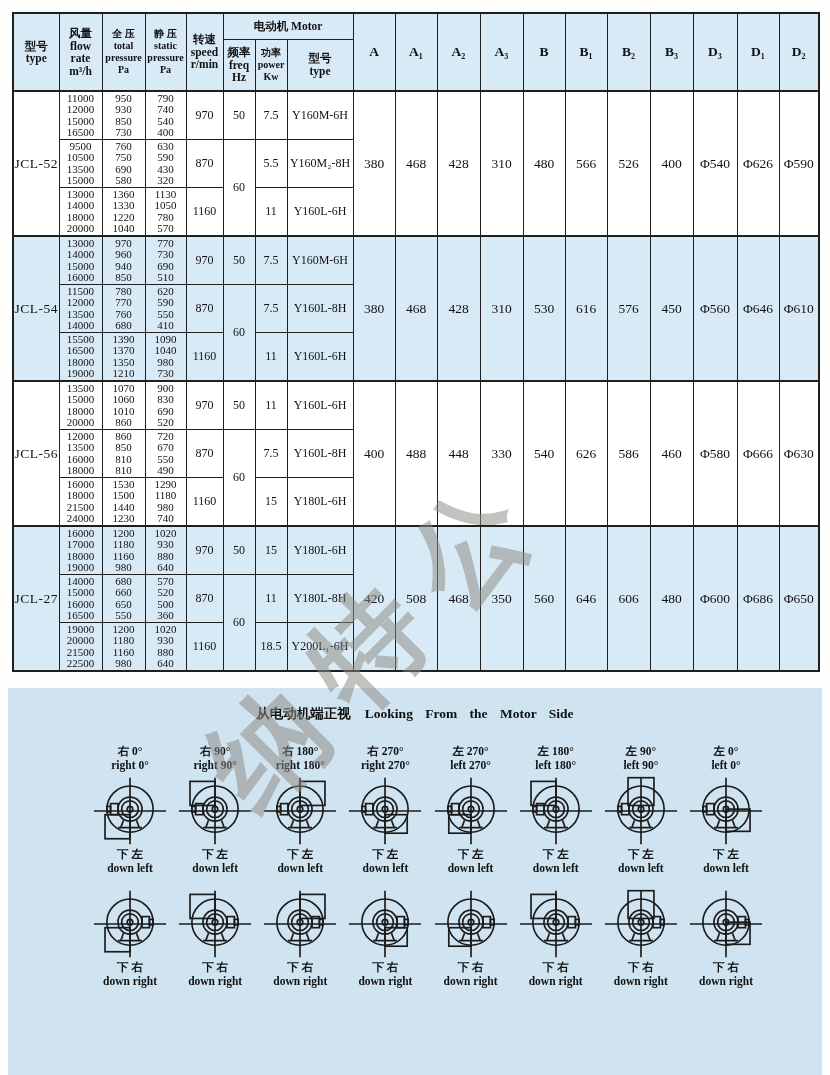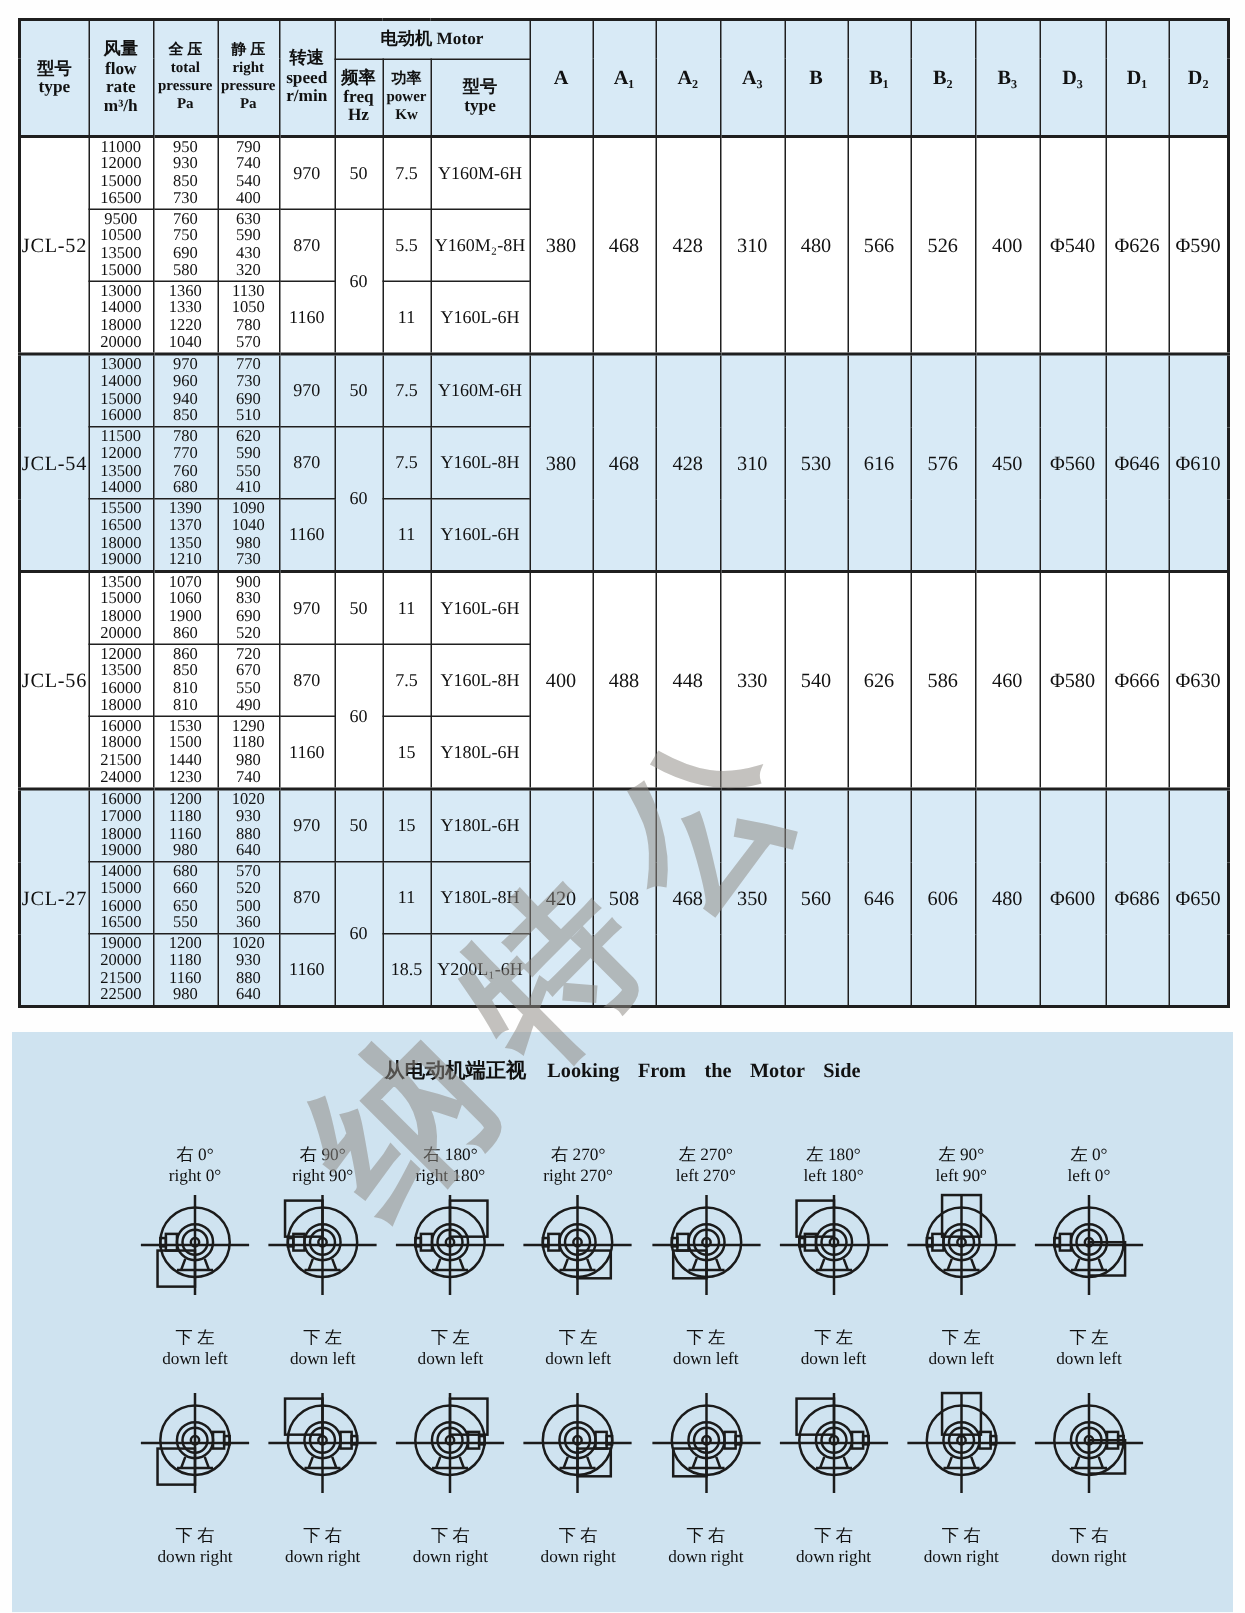--- a/index.html
+++ b/index.html
@@ -25,21 +25,21 @@
              transform-origin:0 0;font-size:112px;font-weight:bold;letter-spacing:30px;
              color:#8f8b85;opacity:.52;white-space:nowrap;pointer-events:none;z-index:5;}
   
   .panel{position:absolute;left:8px;top:688px;width:814px;height:387px;background:#cfe3f0;}
   .panel-title{text-align:center;padding-top:17px;font-size:13.5px;font-weight:bold;}
   .panel-title .en{margin-left:14px;word-spacing:9px;}
   .fan-row{display:flex;justify-content:space-between;width:676px;margin:0 auto;margin-left:82px;}
   .fan-row.r1{margin-top:22px;}
   .fan-row.r2{margin-top:10px;}
   .fan-cell{width:80px;text-align:center;}
-  .lab{font-size:11.5px;line-height:13.5px;font-weight:normal;white-space:nowrap;margin-top:19px;}
+  .lab{font-size:11.5px;line-height:13.5px;font-weight:bold;white-space:nowrap;}
   .fan-cell svg{display:block;margin:2px auto 0 auto;}
 </style>
 </head>
 <body>
 
 <div class="page">
 
   <table class="spec">
     <colgroup>
       <col style="width:46px">
@@ -68,21 +68,21 @@
 type</td>
         <td rowspan="2" class="hd">风量
 flow
 rate
 m³/h</td>
         <td rowspan="2" class="hd hd-sm">全 压
 total
 pressure
 Pa</td>
         <td rowspan="2" class="hd hd-sm">静 压
-right
+static
 pressure
 Pa</td>
         <td rowspan="2" class="hd">转速
 speed
 r/min</td>
         <td colspan="3" class="hd">电动机 Motor</td>
         <td rowspan="2" class="hd dimh">A</td>
         <td rowspan="2" class="hd dimh">A₁</td>
         <td rowspan="2" class="hd dimh">A₂</td>
         <td rowspan="2" class="hd dimh">A₃</td>
@@ -237,21 +237,21 @@
           <td class="motor" style="height: 47px;">Y160L-6H</td>
         </tr>
         <tr class="blockstart">
           <td class="model" rowspan="3" style="height: 47px;">JCL-56</td>
           <td class="multi" style="height: 47px;">13500
 15000
 18000
 20000</td>
           <td class="multi" style="height: 47px;">1070
 1060
-1900
+1010
 860</td>
           <td class="multi" style="height: 47px;">900
 830
 690
 520</td>
           <td class="num" style="height: 47px;">970</td>
           <td class="num" style="height: 47px;">50</td>
           <td class="num" style="height: 47px;">11</td>
           <td class="motor" style="height: 47px;">Y160L-6H</td>
           <td class="dim" rowspan="3" style="height: 47px;">400</td>

